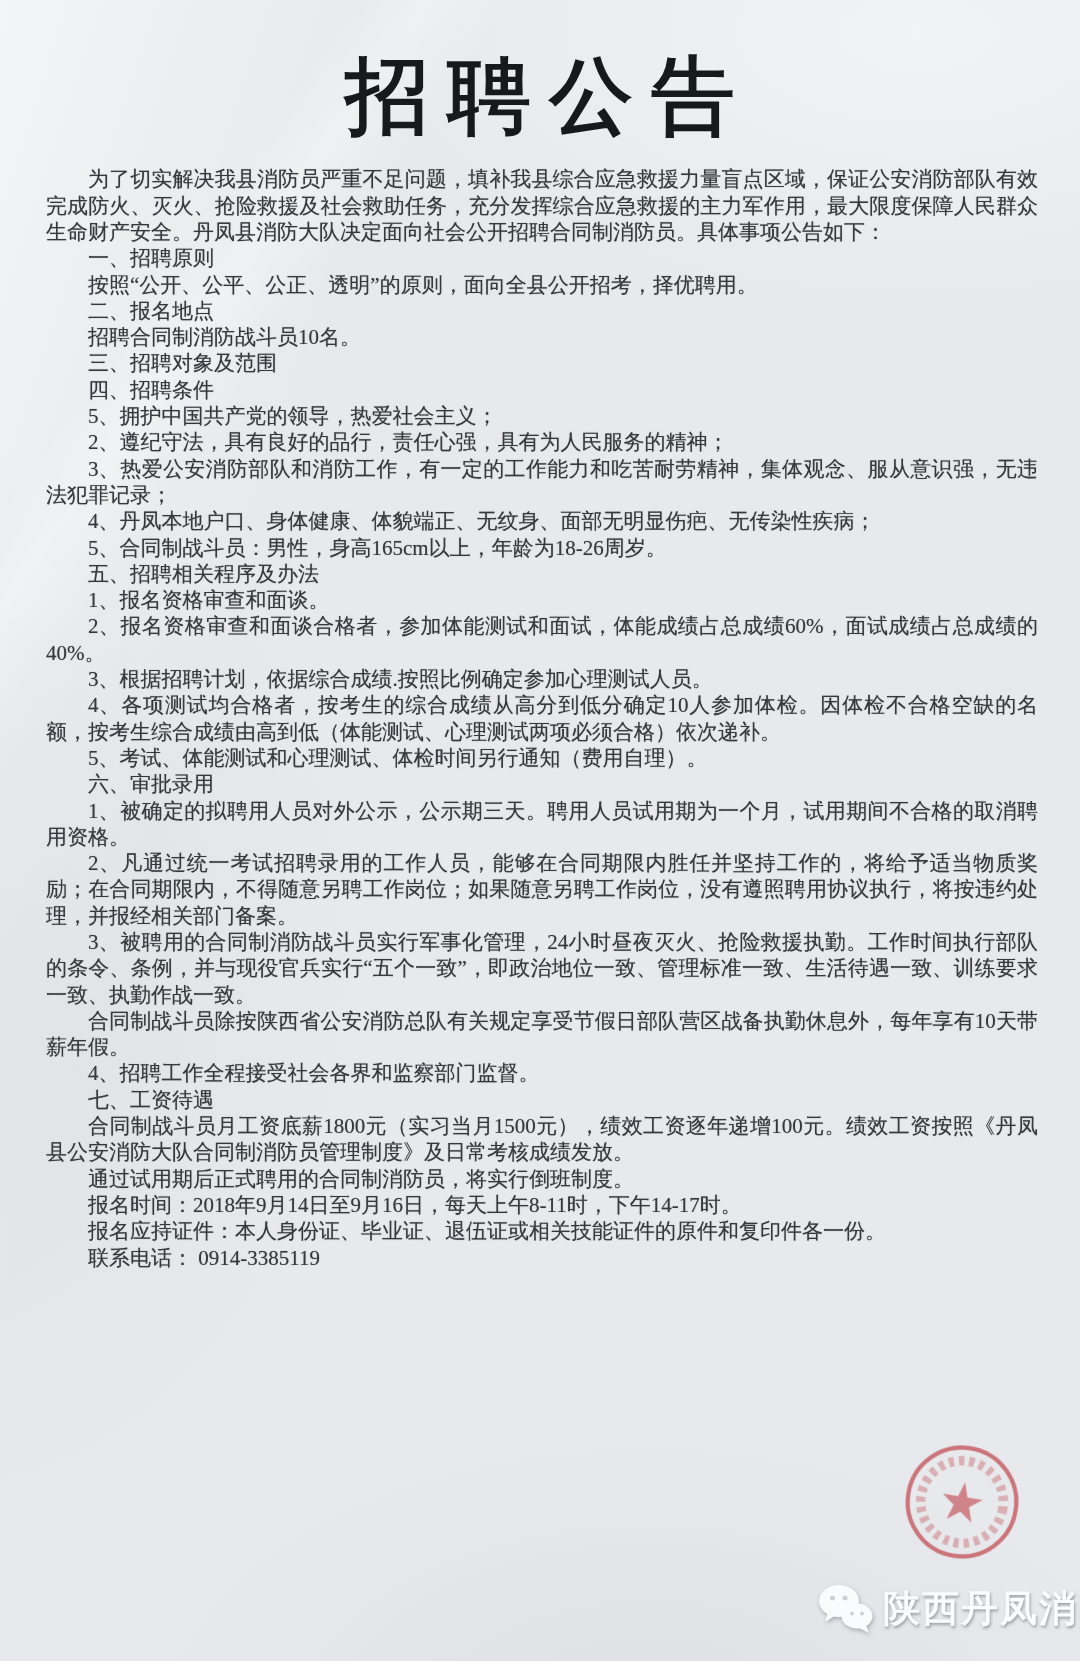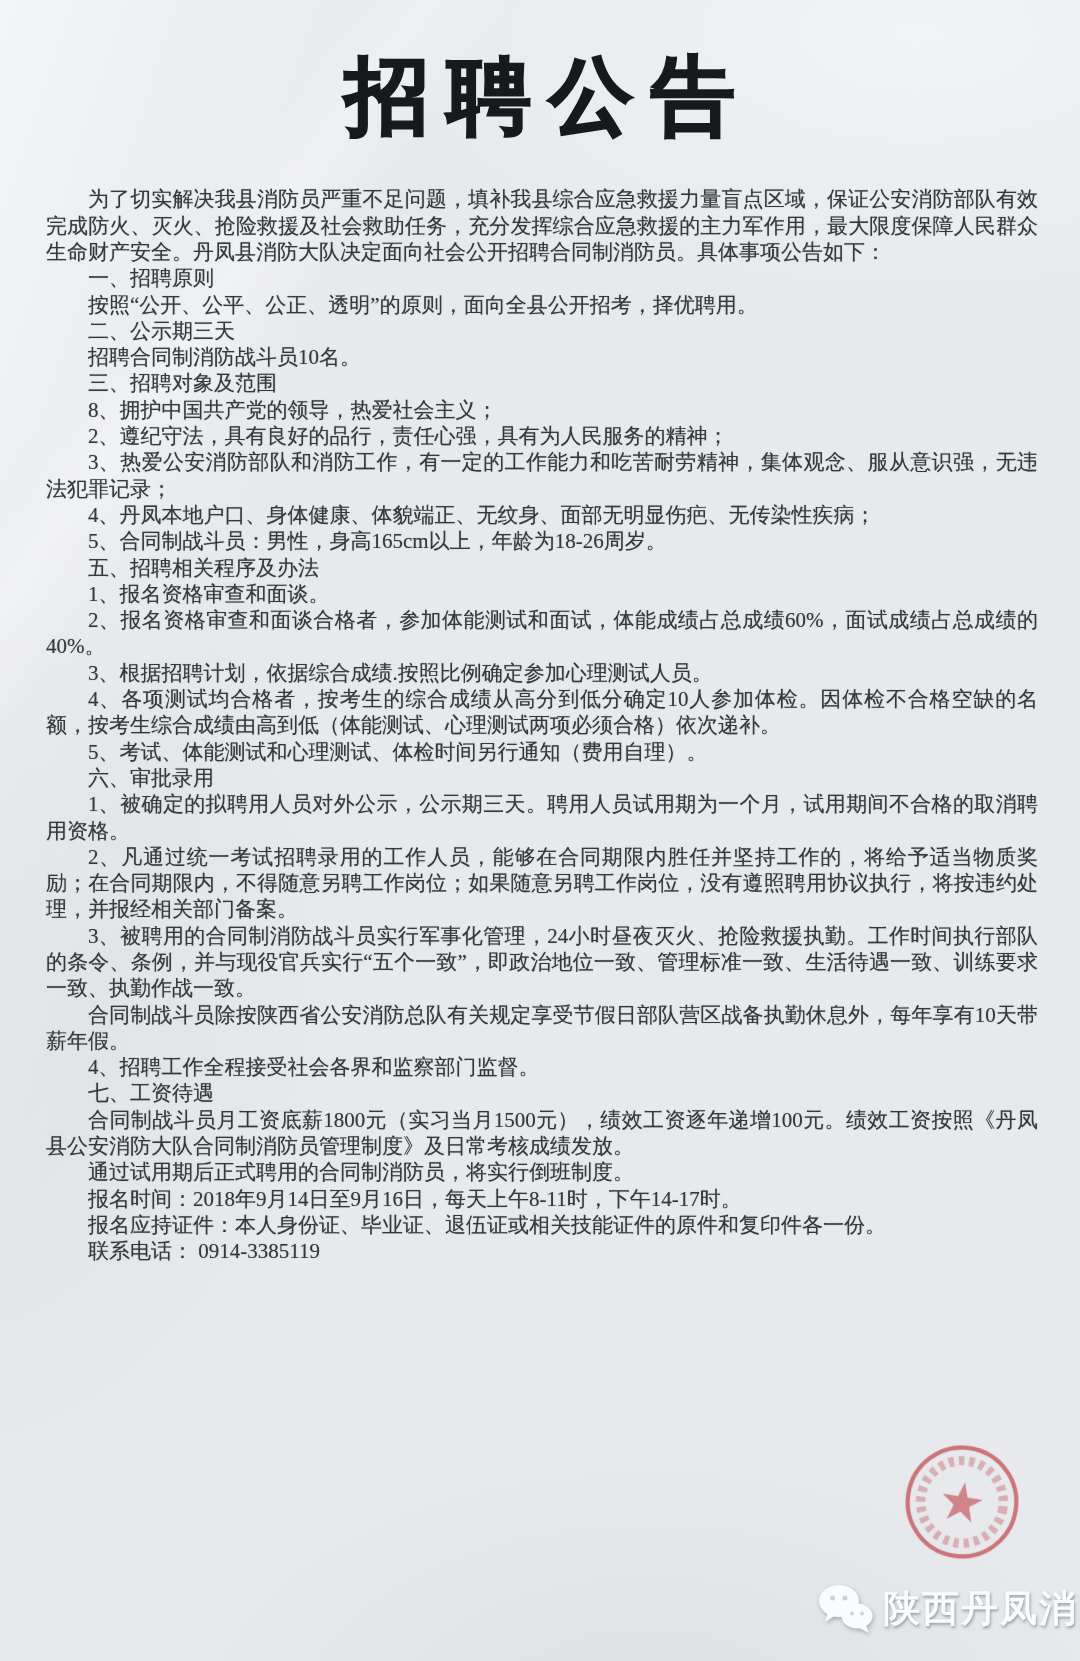--- a/index.html
+++ b/index.html
@@ -10,24 +10,24 @@
     background:
       linear-gradient(108deg, rgba(255,255,255,.55) 0%, rgba(255,255,255,.22) 13%, rgba(255,255,255,0) 27%),
       linear-gradient(125deg, rgba(255,255,255,0) 16%, rgba(255,255,255,.30) 19%, rgba(255,255,255,0) 23%),
       radial-gradient(ellipse 900px 450px at 85% 2%, rgba(250,251,253,.55), rgba(250,251,253,0) 60%),
       radial-gradient(ellipse 700px 900px at -6% 58%, rgba(208,212,217,.38), rgba(208,212,217,0) 60%),
       radial-gradient(ellipse 900px 520px at 60% 104%, rgba(203,207,212,.34), rgba(203,207,212,0) 55%),
       #e7e9ec;
     font-family:"Liberation Serif","DejaVu Serif",serif;
   }
   .title{
-    margin:50px 0 44px 0;
+    margin:50px 0 24px 0;
     text-align:center;
     font-family:"DejaVu Sans","Liberation Sans",sans-serif;
-    font-weight:700;
+    font-weight:400;
     font-size:84px;
     letter-spacing:18px;
     text-indent:18px;
     color:#17191d;
     -webkit-text-stroke:2px #17191d;
     line-height:1.1;
   }
   .body-text{
     padding:0 42px 0 46px;
     font-size:21px;
@@ -63,24 +63,25 @@
 <body>
 
 <div class="photo">
 
   <h1 class="title">招聘公告</h1>
 
   <div class="body-text">
       <p>为了切实解决我县消防员严重不足问题，填补我县综合应急救援力量盲点区域，保证公安消防部队有效完成防火、灭火、抢险救援及社会救助任务，充分发挥综合应急救援的主力军作用，最大限度保障人民群众生命财产安全。丹凤县消防大队决定面向社会公开招聘合同制消防员。具体事项公告如下：</p>
       <p>一、招聘原则</p>
       <p>按照“公开、公平、公正、透明”的原则，面向全县公开招考，择优聘用。</p>
-      <p>二、公示期三天</p>
+      <p>二、报名地点</p>
       <p>招聘合同制消防战斗员10名。</p>
       <p>三、招聘对象及范围</p>
-      <p>8、拥护中国共产党的领导，热爱社会主义；</p>
+      <p>四、招聘条件</p>
+      <p>5、拥护中国共产党的领导，热爱社会主义；</p>
       <p>2、遵纪守法，具有良好的品行，责任心强，具有为人民服务的精神；</p>
       <p>3、热爱公安消防部队和消防工作，有一定的工作能力和吃苦耐劳精神，集体观念、服从意识强，无违法犯罪记录；</p>
       <p>4、丹凤本地户口、身体健康、体貌端正、无纹身、面部无明显伤疤、无传染性疾病；</p>
       <p>5、合同制战斗员：男性，身高165cm以上，年龄为18-26周岁。</p>
       <p>五、招聘相关程序及办法</p>
       <p>1、报名资格审查和面谈。</p>
       <p>2、报名资格审查和面谈合格者，参加体能测试和面试，体能成绩占总成绩60%，面试成绩占总成绩的40%。</p>
       <p>3、根据招聘计划，依据综合成绩.按照比例确定参加心理测试人员。</p>
       <p>4、各项测试均合格者，按考生的综合成绩从高分到低分确定10人参加体检。因体检不合格空缺的名额，按考生综合成绩由高到低（体能测试、心理测试两项必须合格）依次递补。</p>
       <p>5、考试、体能测试和心理测试、体检时间另行通知（费用自理）。</p>

